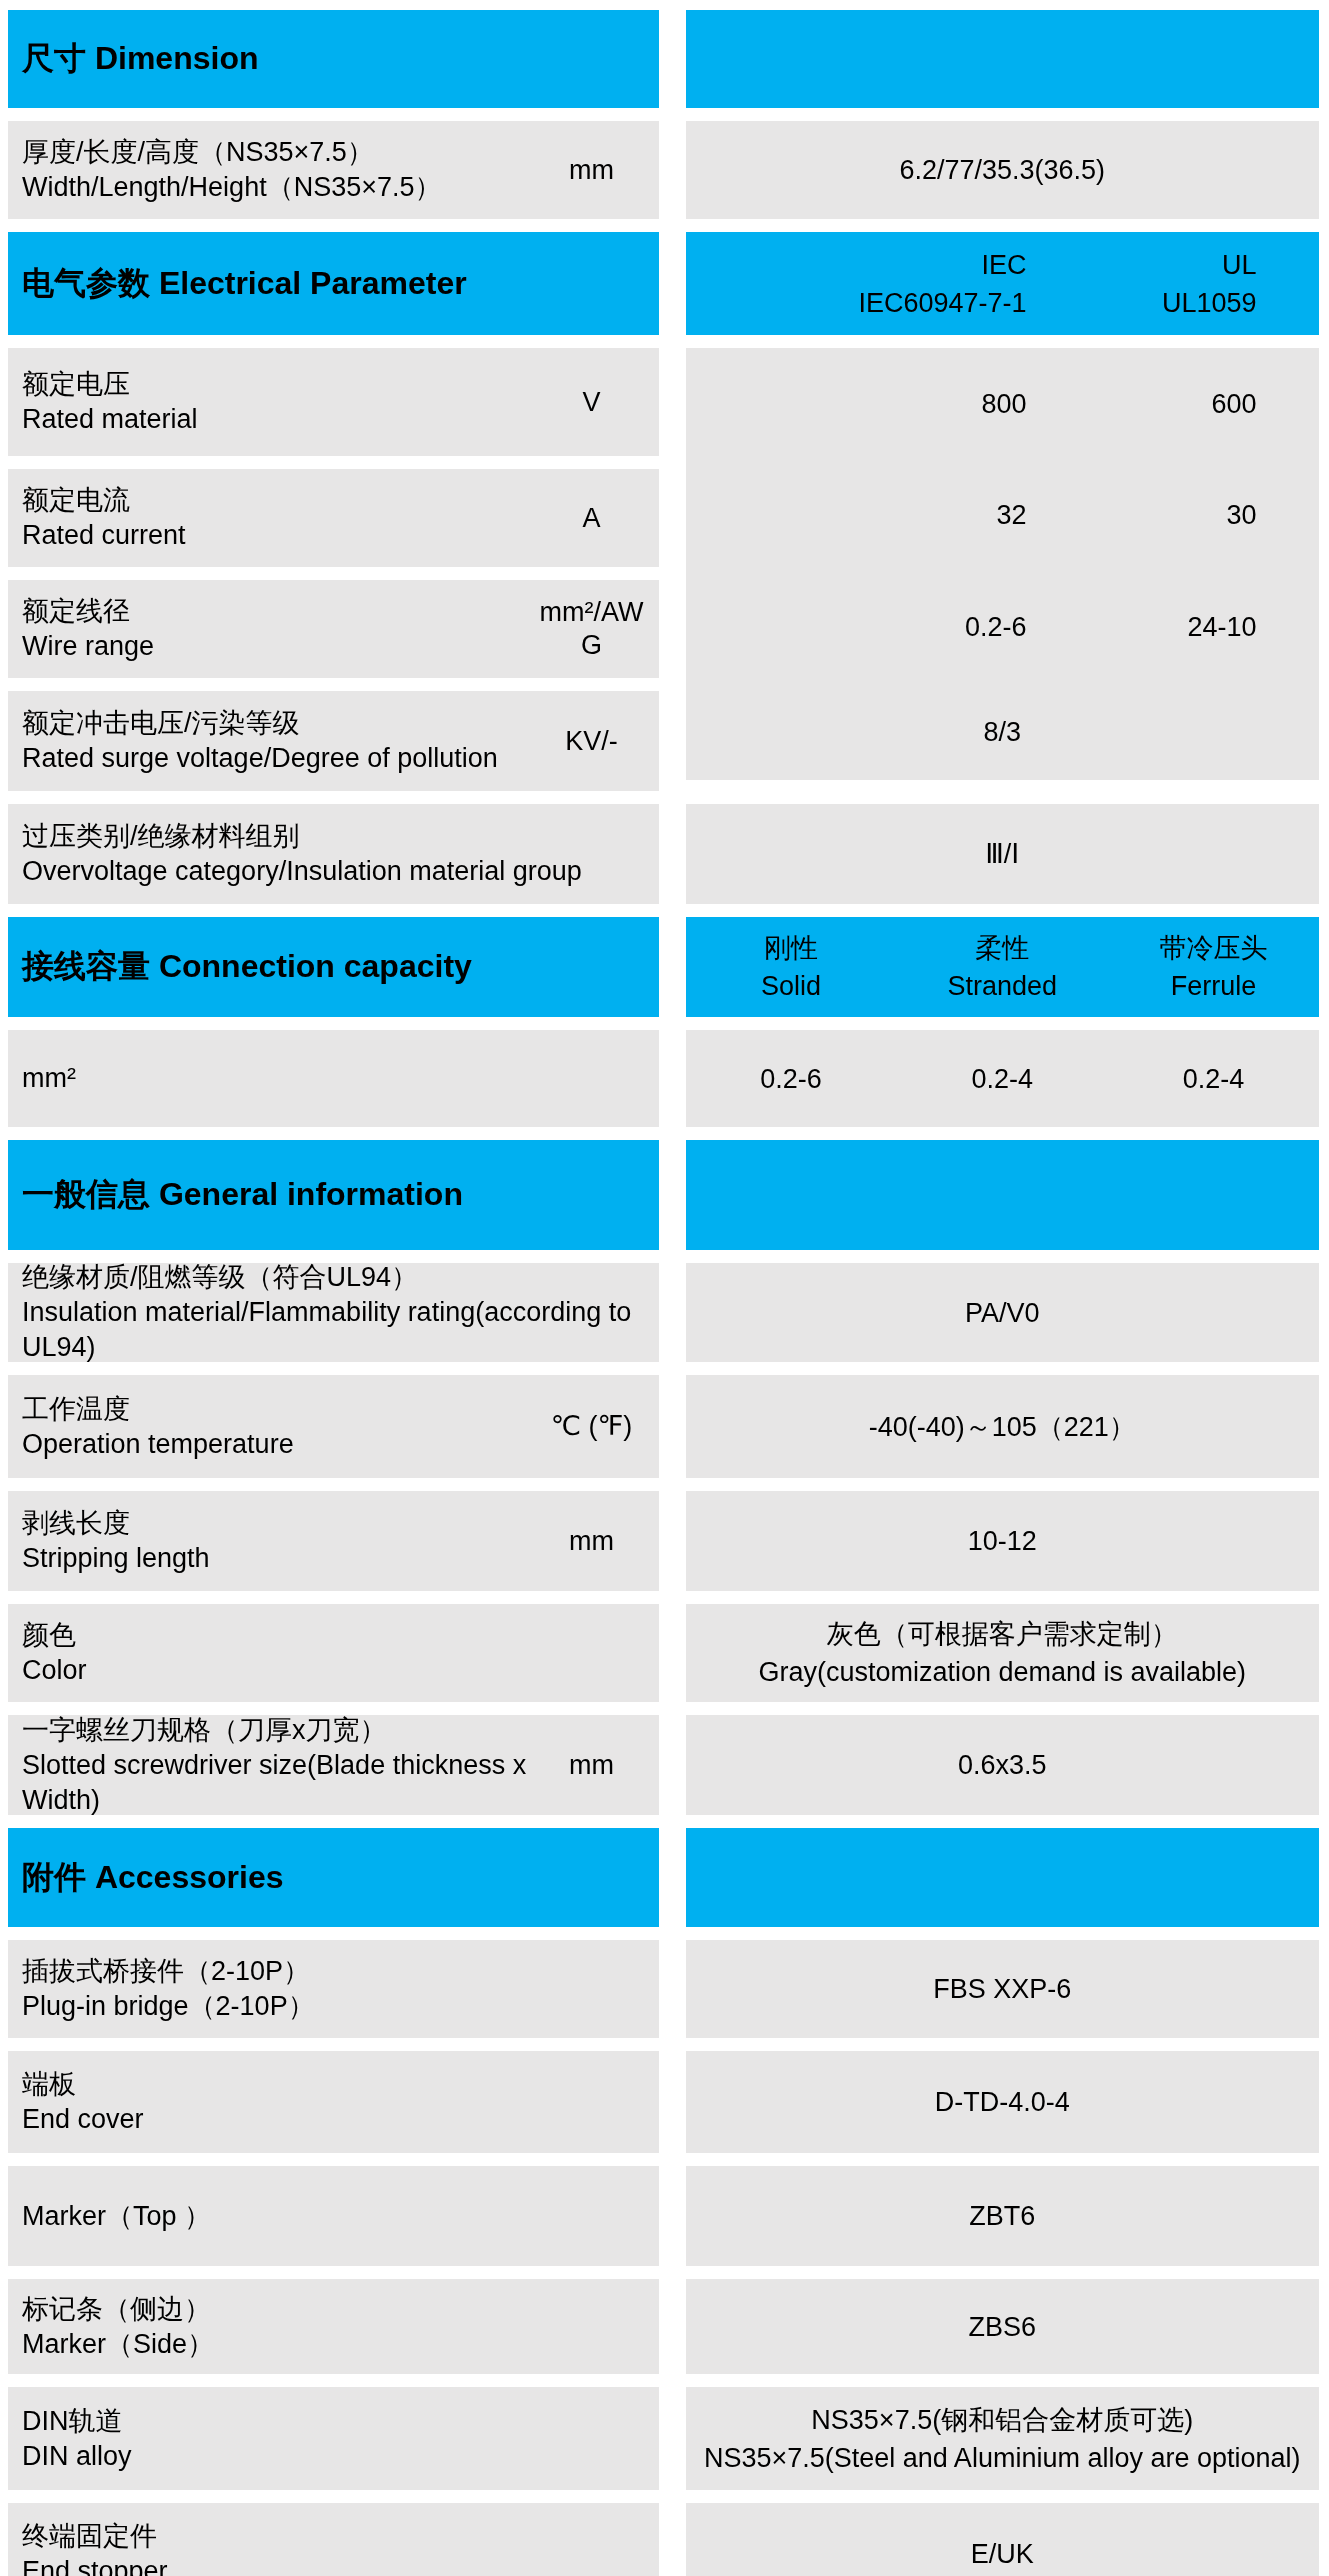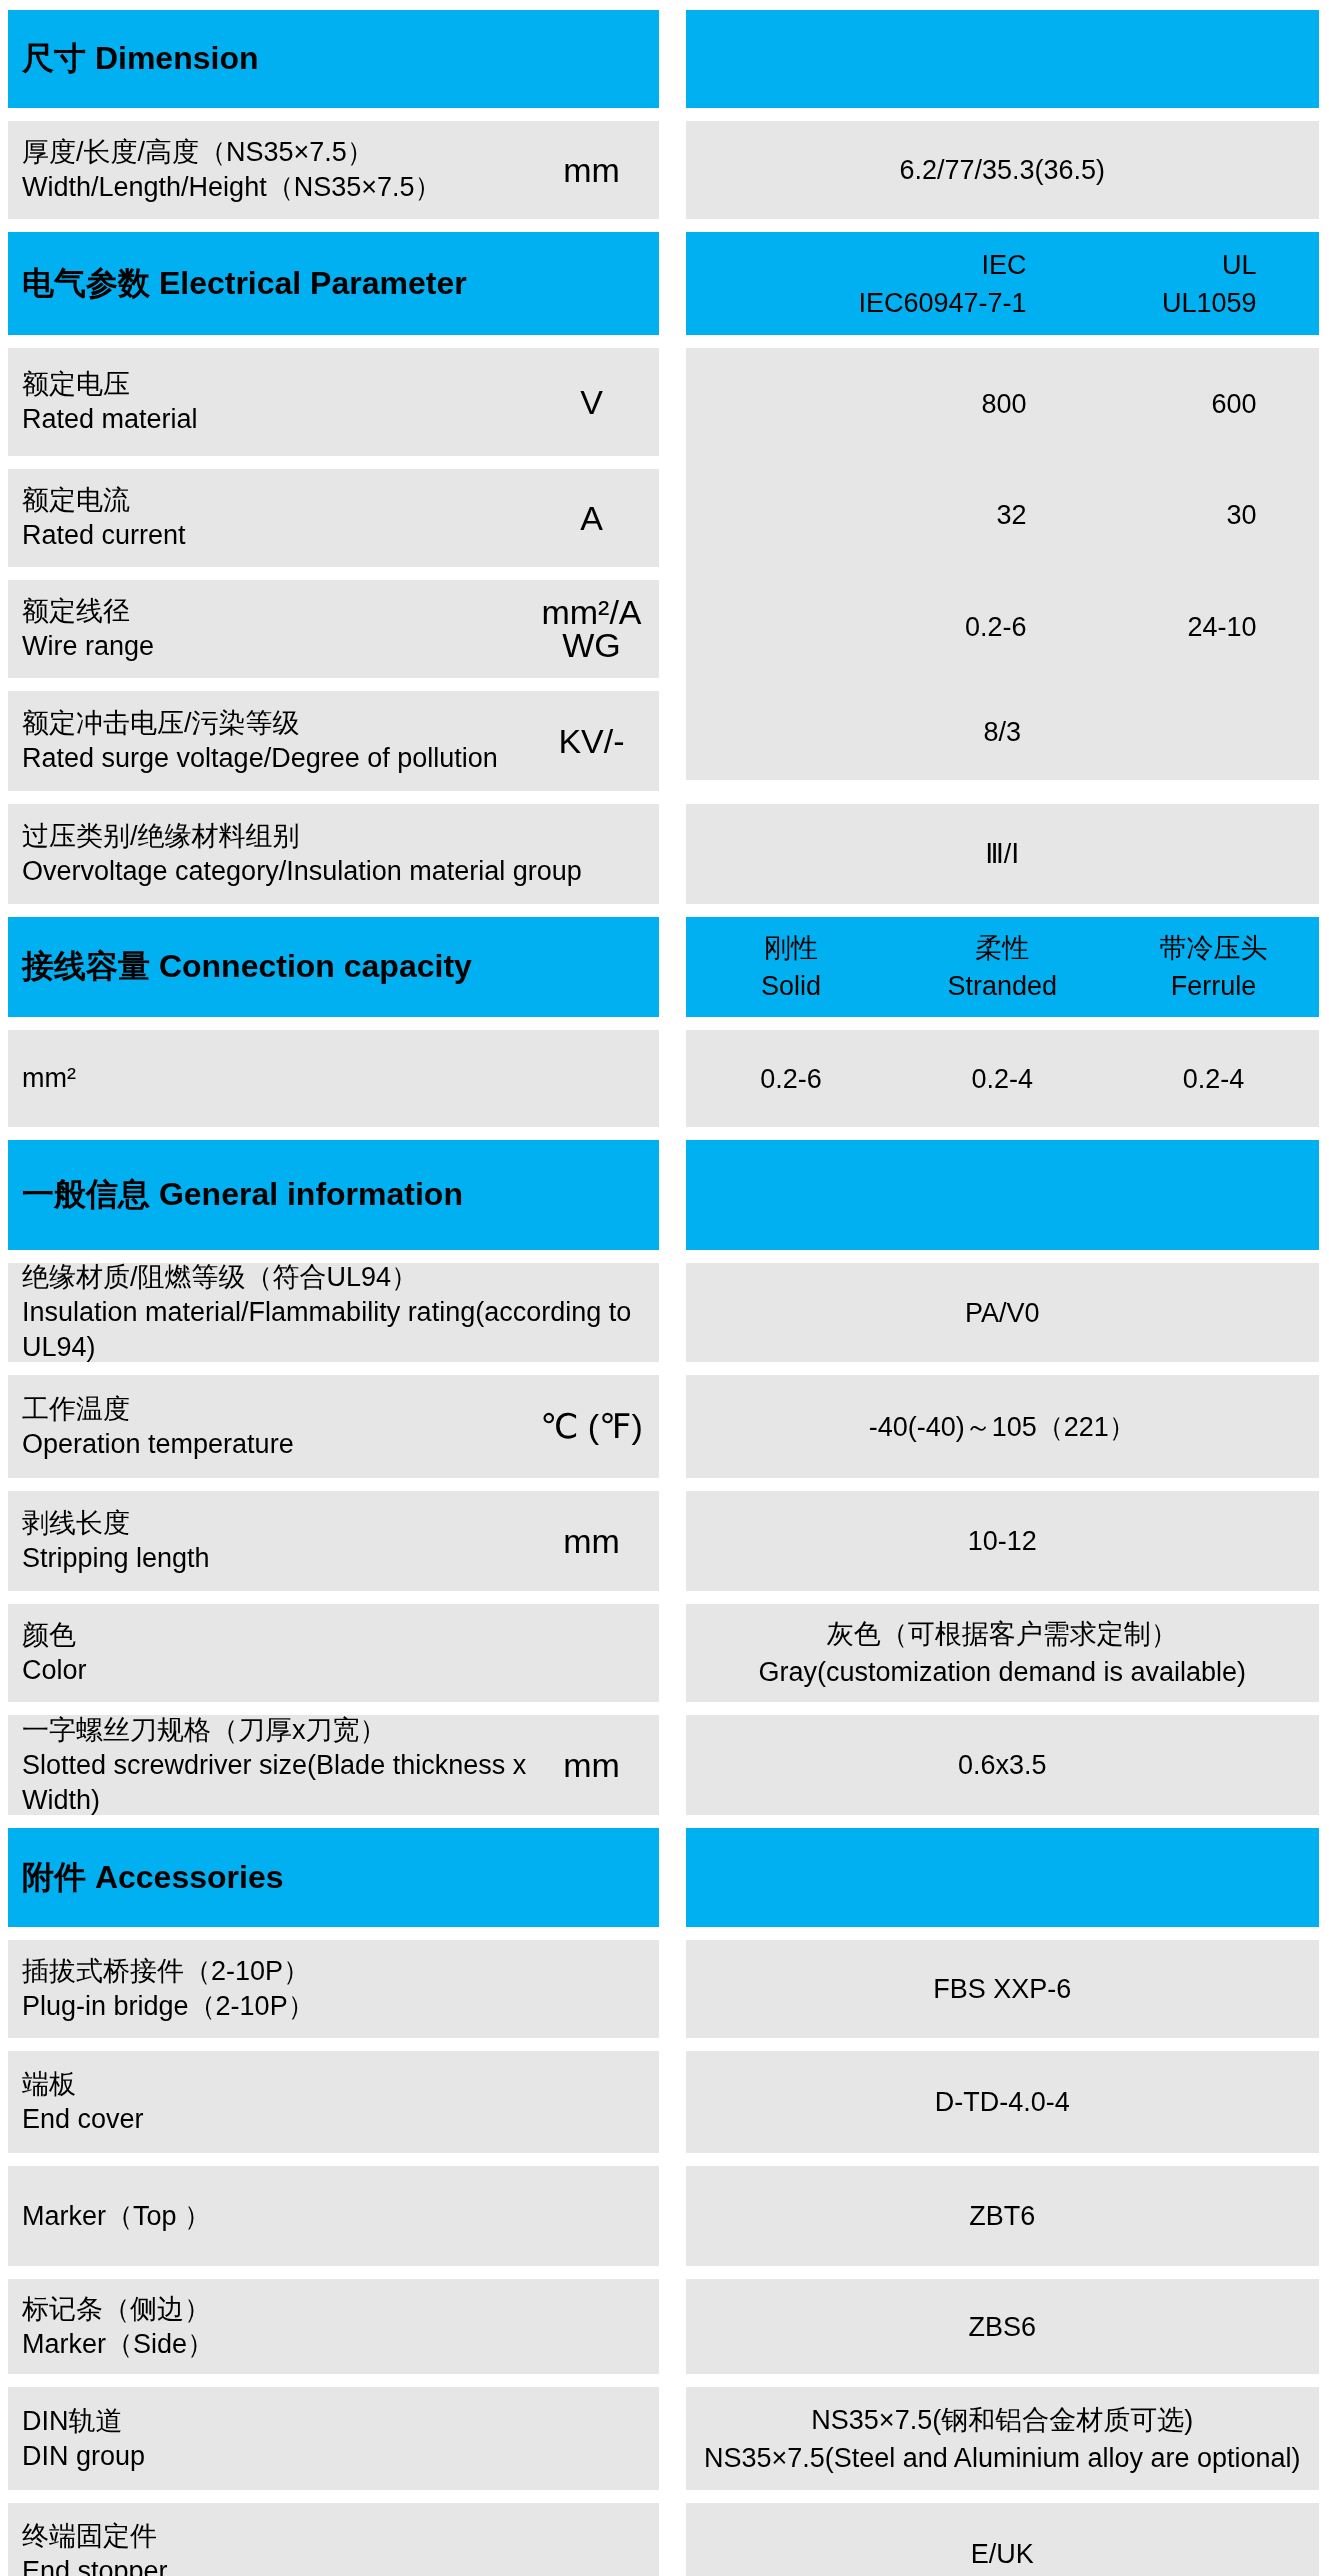--- a/index.html
+++ b/index.html
@@ -11,21 +11,21 @@
   }
   .table { padding: 10px 10px 0 8px; }
   .row { display: flex; column-gap: 27px; margin-bottom: 13px; }
   .cell { background: #e7e6e6; }
   .left {
     width: 651px; display: flex; align-items: center;
     padding: 4px 8px 4px 14px;
   }
   .lbl { flex: 1 1 auto; font-size: 27px; line-height: 35px; }
   .unit {
-    flex: 0 0 118px; text-align: center; font-size: 34px;
+    flex: 0 0 118px; text-align: center; font-size: 27px;
     line-height: 33px; word-break: break-all;
   }
   .right {
     width: 634px; display: flex; flex-direction: column;
     justify-content: center; text-align: center;
     font-size: 27px; line-height: 38px;
   }
   .section .cell { background: #00b0f0; }
   .sec-title { font-weight: bold; font-size: 32px; }
   .cols2 { display: flex; padding-left: 111px; width: 100%; }
@@ -309,21 +309,21 @@
     </div>
     <div class="cell right">
       <div>ZBS6</div>
     </div>
   </div>
 
   <div class="row" style="height:103px">
     <div class="cell left">
       <div class="lbl">
         <div>DIN轨道</div>
-        <div>DIN group</div>
+        <div>DIN alloy</div>
       </div>
     </div>
     <div class="cell right">
       <div>NS35×7.5(钢和铝合金材质可选)</div>
       <div>NS35×7.5(Steel and Aluminium alloy are optional)</div>
     </div>
   </div>
 
   <div class="row" style="height:102px">
     <div class="cell left">

